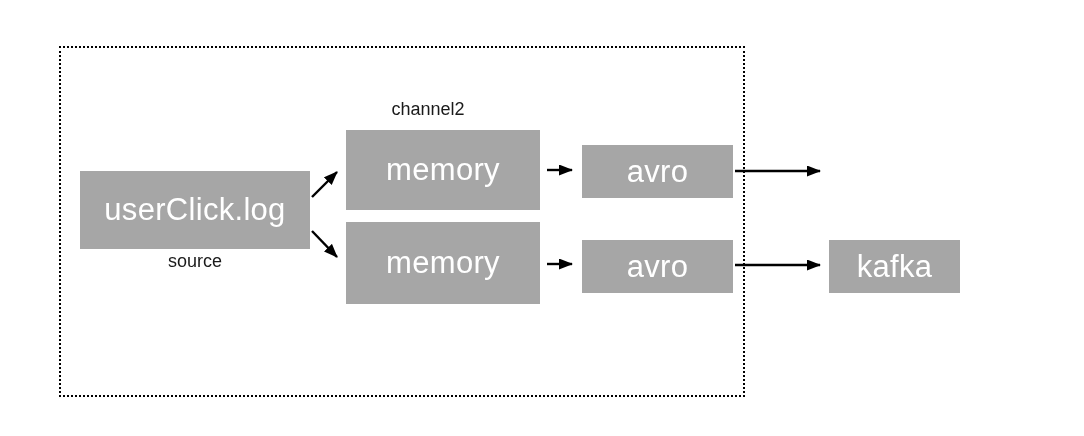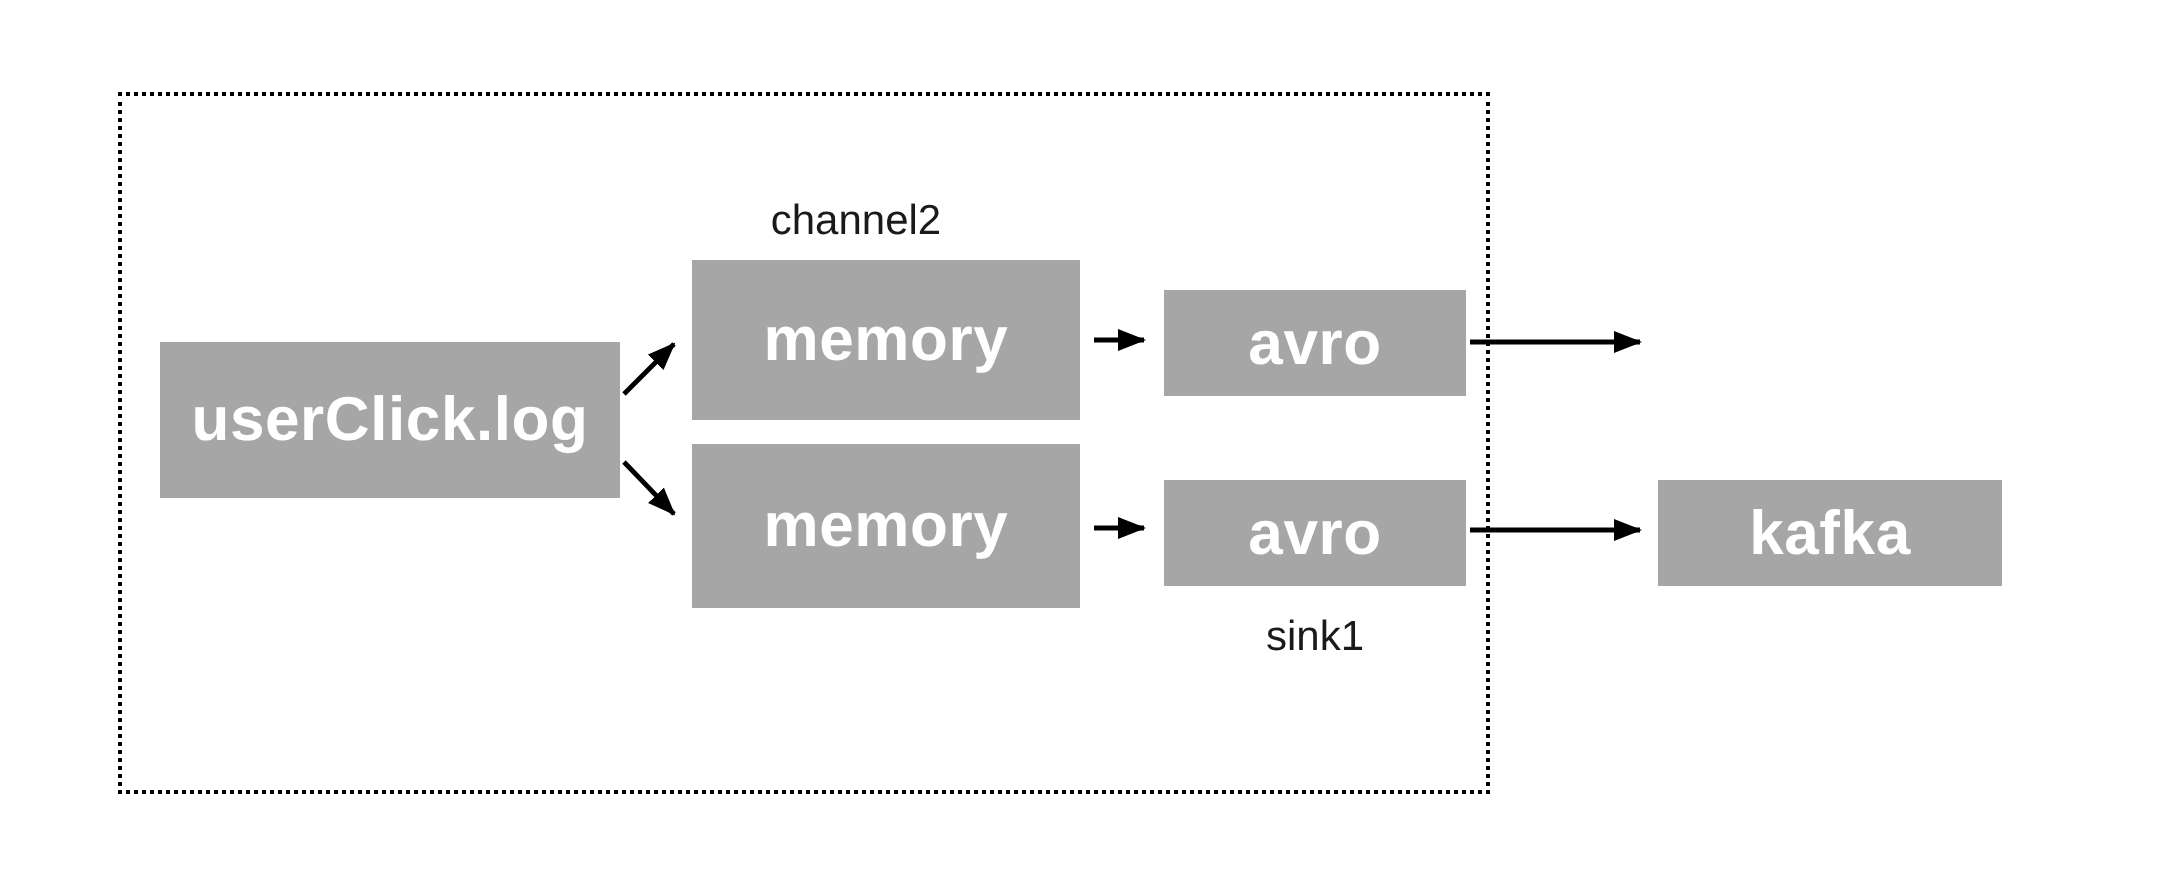--- a/index.html
+++ b/index.html
@@ -33,44 +33,44 @@
     pointer-events: none;
   }
   .node {
     position: absolute;
     background: #a6a6a6;
     color: #ffffff;
     display: flex;
     align-items: center;
     justify-content: center;
     font-size: 31px;
-    font-weight: 700;
+    font-weight: 400;
     letter-spacing: 0.3px;
     box-sizing: border-box;
   }
   .caption {
     position: absolute;
     color: #1a1a1a;
-    font-size: 21px;
+    font-size: 18px;
     font-weight: 400;
     text-align: center;
     line-height: 1.05;
   }
   .node-source  { left: 80px;  top: 171px; width: 230px; height: 78px; text-align: center; }
   .cap-source   { left: 80px;  top: 252px; width: 230px; }
   .node-ch2     { left: 346px; top: 130px; width: 194px; height: 80px; }
   .node-ch1     { left: 346px; top: 222px; width: 194px; height: 82px; }
   .cap-ch2      { left: 331px; top: 100px; width: 194px; }
   .cap-ch1      { left: 331px; top: 308px; width: 194px; }
   .node-sink2   { left: 582px; top: 145px; width: 151px; height: 53px; }
   .node-sink1   { left: 582px; top: 240px; width: 151px; height: 53px; }
   .cap-sink2    { left: 582px; top: 100px; width: 151px; }
   .cap-sink1    { left: 582px; top: 308px; width: 151px; }
   .node-hdfs    { left: 829px; top: 144px; width: 154px; height: 53px; }
-  .node-kafka   { left: 829px; top: 240px; width: 172px; height: 53px; }
+  .node-kafka   { left: 829px; top: 240px; width: 131px; height: 53px; }
 </style>
 </head>
 <body>
 
 <div class="canvas">
 
   <div class="boundary"></div>
 
   <svg class="arrows" width="1084" height="436" viewBox="0 0 1084 436" xmlns="http://www.w3.org/2000/svg">
     <defs>
@@ -82,34 +82,34 @@
     <line x1="312" y1="231" x2="337" y2="257" stroke="#000000" stroke-width="2.4" marker-end="url(#ah)"></line>
     <line x1="547" y1="170" x2="572" y2="170" stroke="#000000" stroke-width="2.4" marker-end="url(#ah)"></line>
     <line x1="547" y1="264" x2="572" y2="264" stroke="#000000" stroke-width="2.4" marker-end="url(#ah)"></line>
     <line x1="735" y1="171" x2="820" y2="171" stroke="#000000" stroke-width="2.4" marker-end="url(#ah)"></line>
     <line x1="735" y1="265" x2="820" y2="265" stroke="#000000" stroke-width="2.4" marker-end="url(#ah)"></line>
   </svg>
 
   <div class="node node-source">
     <span>userClick.log</span>
   </div>
+  <div class="caption cap-source">source</div>
 
   <div class="caption cap-ch2">channel2</div>
   <div class="node node-ch2">
     <span>memory</span>
   </div>
   <div class="node node-ch1">
     <span>memory</span>
   </div>
 
   <div class="node node-sink2">
     <span>avro</span>
   </div>
   <div class="node node-sink1">
     <span>avro</span>
   </div>
-  <div class="caption cap-sink1">sink1</div>
 
   <div class="node node-kafka">
     <span>kafka</span>
   </div>
 
 </div>
 
 </body></html>

